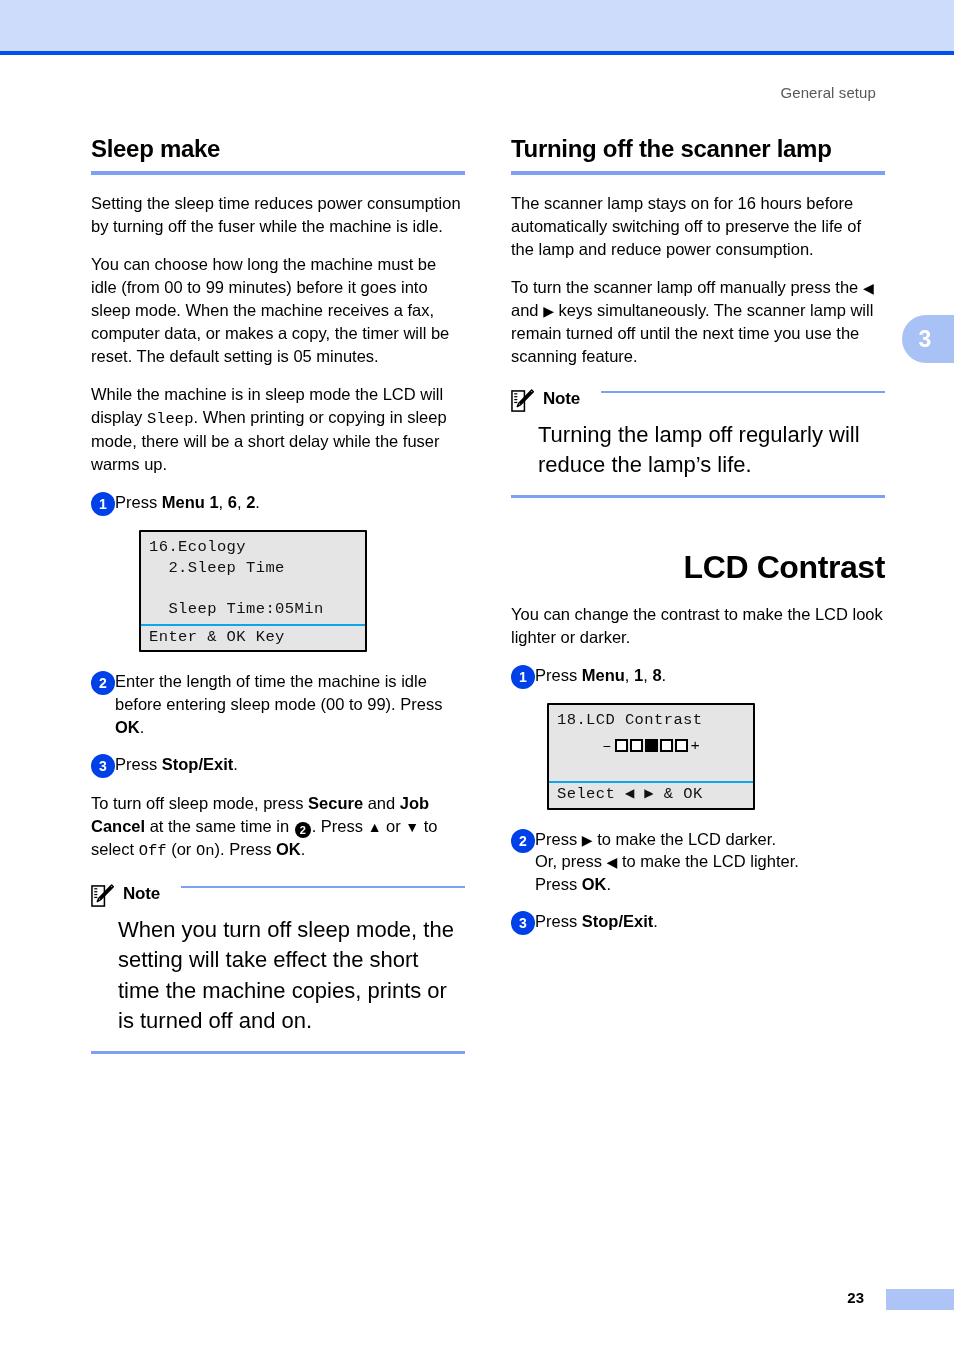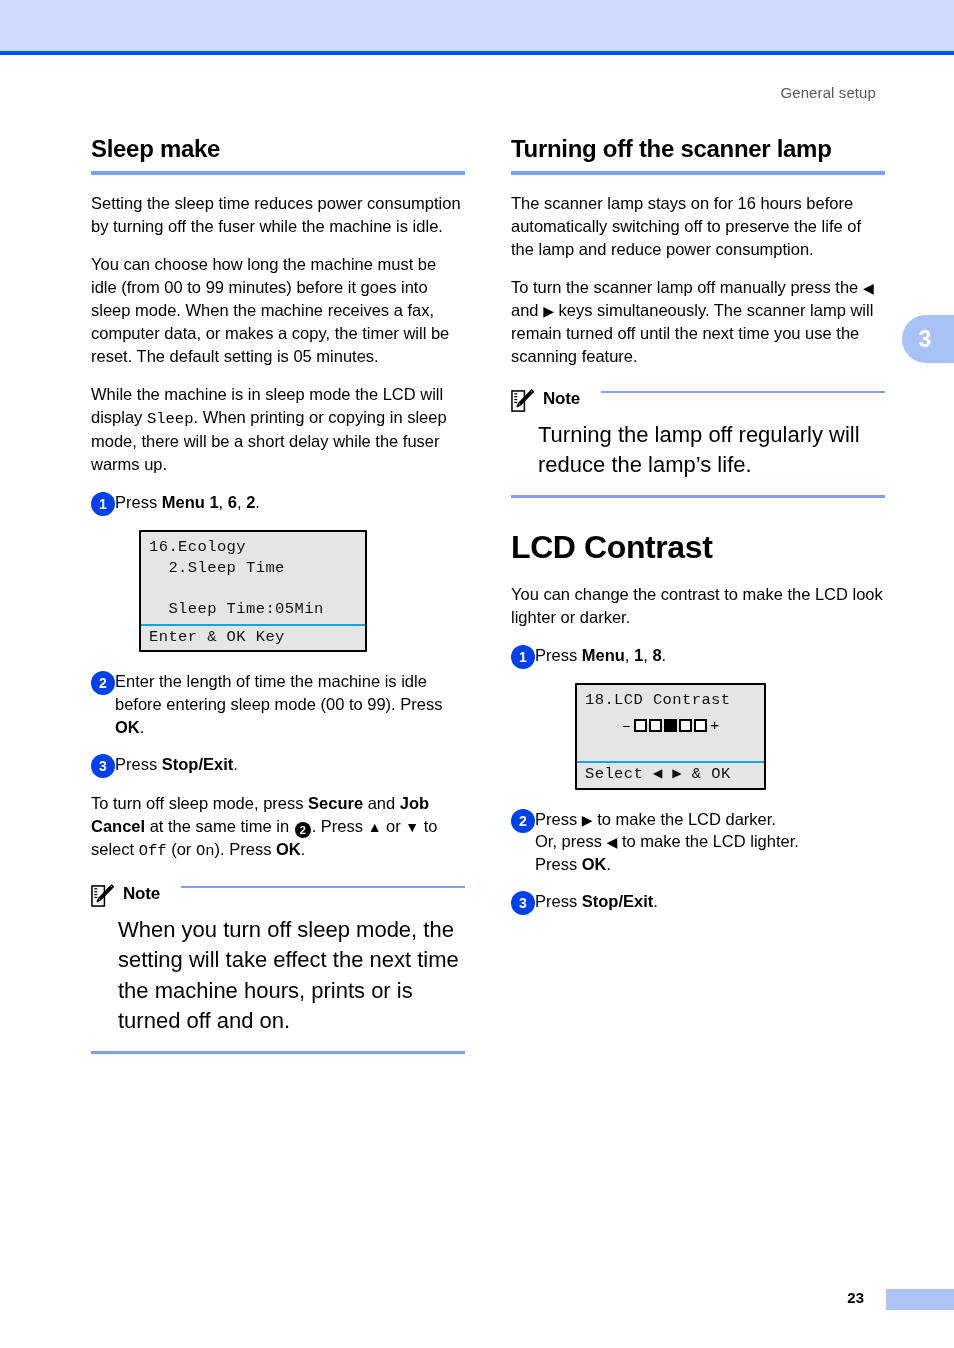--- a/index.html
+++ b/index.html
@@ -77,23 +77,24 @@
     line-height: 1.1;
   }
   .sec-rule {
     height: 4px;
     background: #7d9ff4;
     margin: 0 0 17px 0;
   }
   h1.chap {
     font-size: 32px;
     font-weight: bold;
-    margin: 32px 0 18px 0;
+    margin: 52px 0 18px 0;
     letter-spacing: -0.4px;
     line-height: 1.1;
+    text-align: right;
   }
 
   
   p.body {
     font-size: 16.5px;
     line-height: 1.39;
     margin: 0 0 15px 0;
   }
   p.body:last-child { margin-bottom: 0; }
   b, strong { font-weight: bold; }
@@ -144,21 +145,21 @@
   
   .lcd {
     border: 2px solid #000000;
     border-radius: 1px;
     margin: 4px 0 18px 48px;
     width: 228px;
     box-sizing: border-box;
     overflow: hidden;
     background: #e5e5e5;
   }
-  .lcd.lcd-right { margin-left: 64px; width: 191px; }
+  .lcd.lcd-right { margin-left: 36px; width: 208px; }
   .lcd-rows {
     padding: 5px 0 4px 0;
   }
   .lcd-line {
     font-family: "Liberation Mono", "DejaVu Sans Mono", monospace;
     font-size: 15.5px;
     line-height: 1.33;
     letter-spacing: 0.4px;
     white-space: pre;
     padding: 0 8px;
@@ -304,21 +305,21 @@
         <line x1="3.4" y1="5" x2="6.6" y2="5" stroke="#000000" stroke-width="1.3"></line>
         <line x1="3.4" y1="8" x2="6.6" y2="8" stroke="#000000" stroke-width="1.3"></line>
         <line x1="3.4" y1="11" x2="6.6" y2="11" stroke="#000000" stroke-width="1.3"></line>
         <line x1="3.4" y1="14" x2="6.6" y2="14" stroke="#000000" stroke-width="1.3"></line>
         <polygon points="21.5,1 23.3,2.9 9.7,16.6 6.6,18.3 7.9,15.1" fill="#ffffff" stroke="#000000" stroke-width="1.6" stroke-linejoin="round"></polygon>
         <polygon points="20.4,2.1 22.2,4 10.2,16.1 8.4,14.3" fill="#000000"></polygon>
       </svg>
       <span class="note-title">Note</span>
       <span class="note-head-rule"></span>
     </div>
-    <div class="note-body">When you turn off sleep mode, the setting will take effect the next time the machine hours, prints or is turned off and on.</div>
+    <div class="note-body">When you turn off sleep mode, the setting will take effect the short time the machine copies, prints or is turned off and on.</div>
     <div class="note-foot-rule"></div>
   </div>
 
 </div>
 
 <div class="col col-right">
 
   <h2 class="sec">Turning off the scanner lamp</h2>
   <div class="sec-rule"></div>
 

